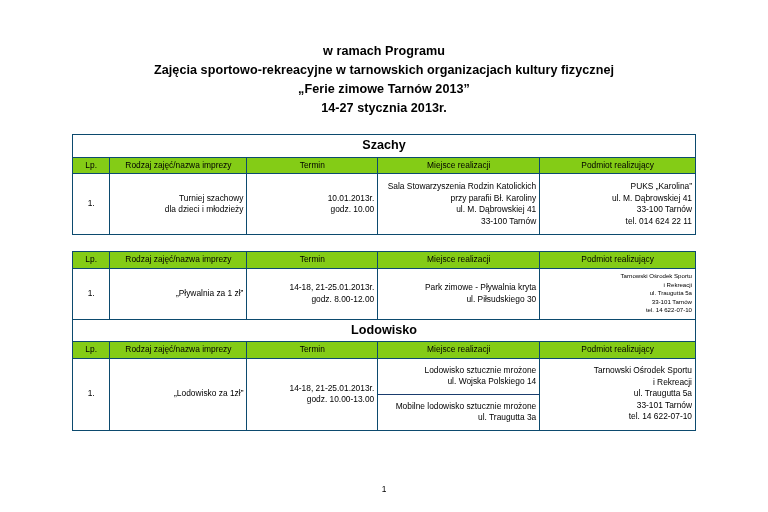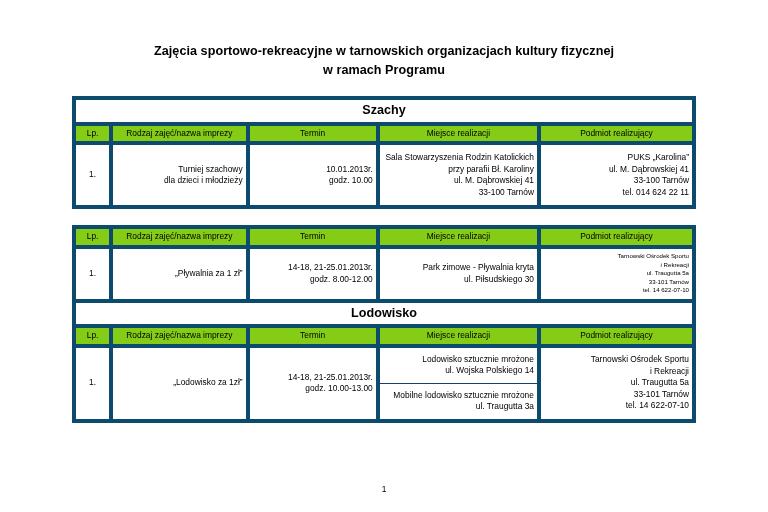--- a/index.html
+++ b/index.html
@@ -36,21 +36,21 @@
     width: 100%;
     table-layout: fixed;
   }
   .section-table {
     margin-top: 0;
   }
   .spacer {
     height: 16px;
   }
   td, th {
-    border: 4px solid #0c4a6e;
+    border: 1px solid #0c4a6e;
     padding: 2px 3px;
     text-align: center;
     vertical-align: middle;
     font-size: 8.4px;
     line-height: 11.5px;
     font-weight: normal;
   }
   .section-title-cell {
     font-size: 12.6px;
     font-weight: bold;
@@ -101,22 +101,24 @@
     text-align: center;
     font-size: 8.4px;
   }
 </style>
 </head>
 <body>
 
 <div class="page">
 
   <div class="title-block">
+    <div class="title-line">w ramach Programu</div>
     <div class="title-line">Zajęcia sportowo-rekreacyjne w tarnowskich organizacjach kultury fizycznej</div>
-    <div class="title-line">w ramach Programu</div>
+    <div class="title-line">„Ferie zimowe Tarnów 2013”</div>
+    <div class="title-line">14-27 stycznia 2013r.</div>
   </div>
 
   <div class="spacer"></div>
 
   <table class="section-table">
     <colgroup>
       <col class="col-lp">
         <col class="col-rodzaj">
         <col class="col-termin">
         <col class="col-miejsce">

